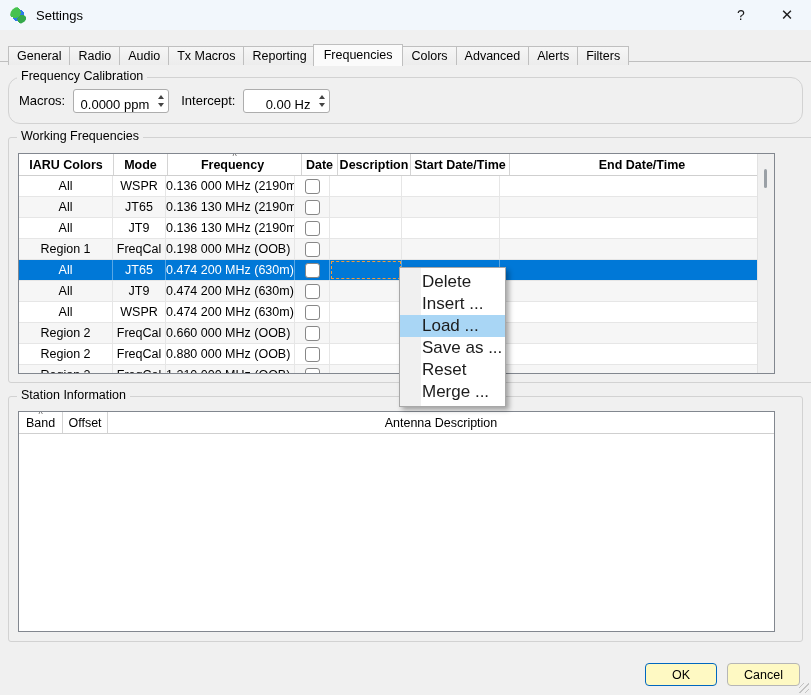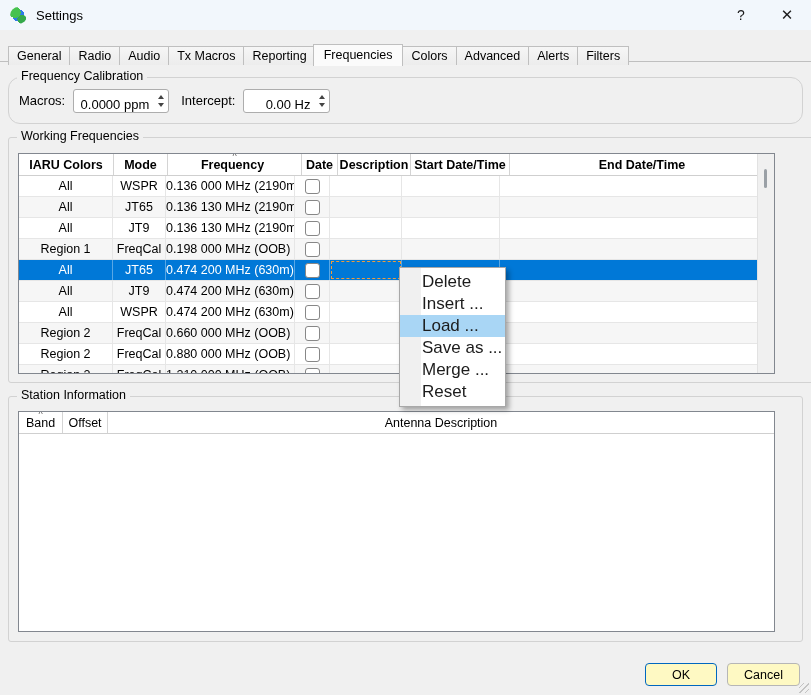--- a/index.html
+++ b/index.html
@@ -276,22 +276,22 @@
         <div class="vthumb"></div>
       </div>
     </div>
   </div>
 
   <div class="context-menu" id="context-menu">
       <div class="menu-item">Delete</div>
       <div class="menu-item">Insert ...</div>
       <div class="menu-item highlight">Load ...</div>
       <div class="menu-item">Save as ...</div>
+      <div class="menu-item">Reset</div>
       <div class="menu-item">Merge ...</div>
-      <div class="menu-item">Reset</div>
     </div>
 
   <div class="group" id="station-group">
     <span class="group-label">Station Information</span>
     <div class="data-table" id="station-table">
       <div class="thead" id="station-head">
           <div class="hcell scol0">
             <div style="display: inline;">Band</div>
             <div class="sort-caret">^</div>
           </div>

